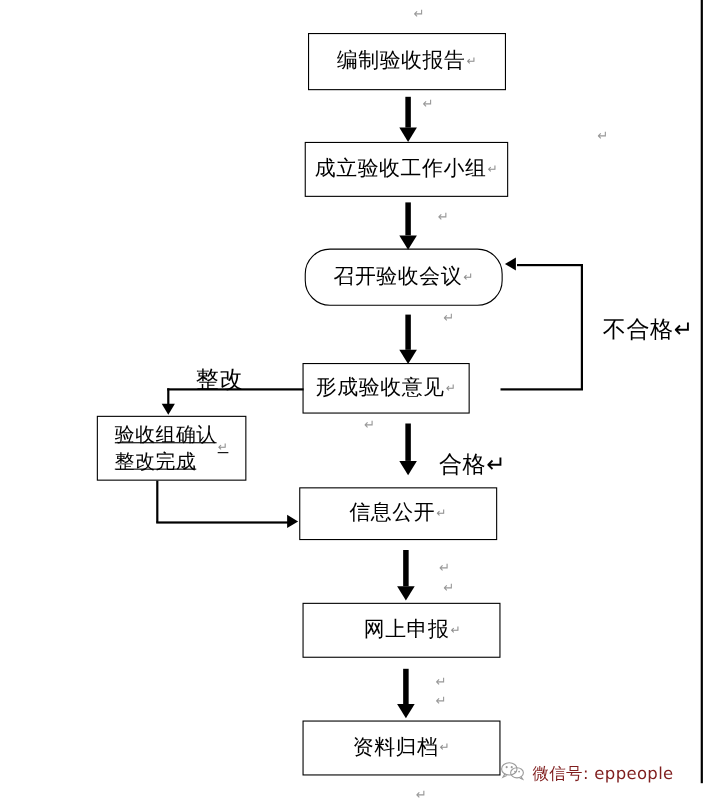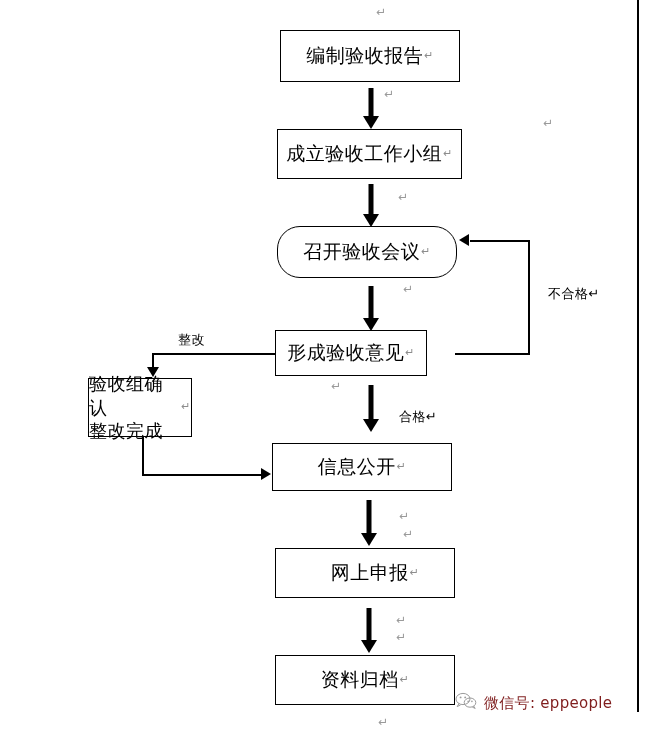--- a/index.html
+++ b/index.html
@@ -93,21 +93,21 @@
     position: absolute;
     width: 0; height: 0;
     border-top: 6px solid transparent;
     border-bottom: 6px solid transparent;
     border-left: 10px solid #000000;
   }
   
   .edge-label {
     position: absolute;
     color: #000000;
-    font-size: 13px;
+    font-size: 21px;
     letter-spacing: 0.5px;
     white-space: nowrap;
   }
   
   .pilcrow {
     position: absolute;
     color: #9a9a9a;
     font-size: 12px;
     line-height: 1;
     user-select: none;
@@ -149,21 +149,21 @@
   </div>
 
   <div class="node" style="left:277px; top:226px; width:180px; height:52px;border-radius:23px;">
     <span>召开验收会议</span><span class="pilcrow-inline">↵</span>
   </div>
 
   <div class="node" style="left:275px; top:330px; width:152px; height:46px;">
     <span>形成验收意见</span><span class="pilcrow-inline">↵</span>
   </div>
 
-  <div class="node two-line" style="left:88px; top:378px; width:104px; height:59px;">
+  <div class="node two-line" style="left:88px; top:378px; width:136px; height:59px;text-decoration:underline;">
     <span>验收组确认
 整改完成</span><span class="pilcrow-inline">↵</span>
   </div>
 
   <div class="node" style="left:272px; top:443px; width:180px; height:48px;">
     <span>信息公开</span><span class="pilcrow-inline">↵</span>
   </div>
 
   <div class="node" style="left:275px; top:548px; width:180px; height:50px;padding-left:20px;">
     <span>网上申报</span><span class="pilcrow-inline">↵</span>

